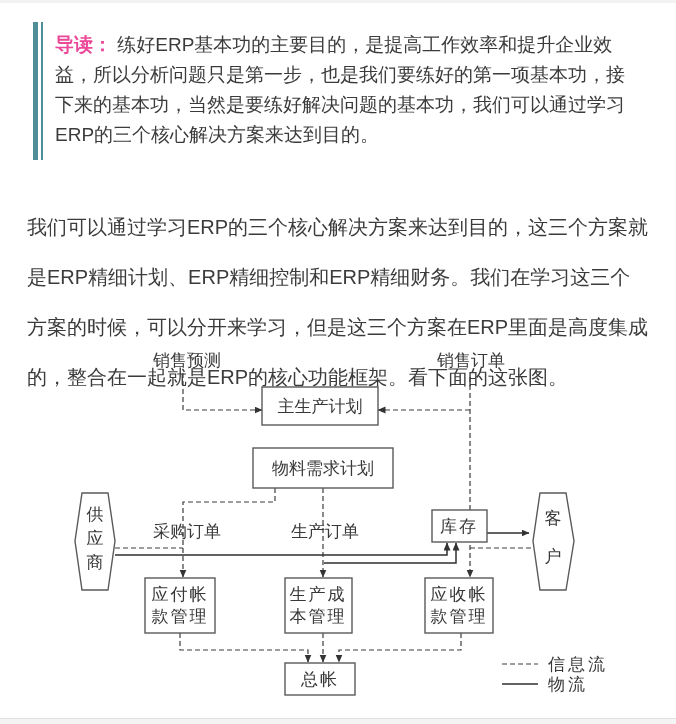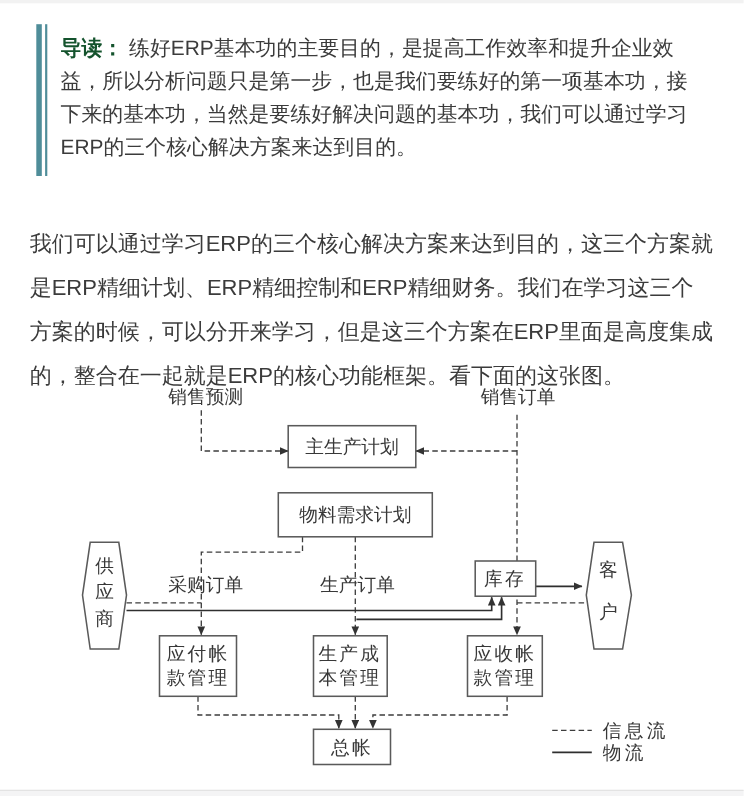--- a/index.html
+++ b/index.html
@@ -13,25 +13,25 @@
   
   .lead-quote{
     position:absolute;top:22px;left:33px;width:613px;
     border-left:5px solid #4f8d99;
   }
   .lead-inner{
     margin-left:3px;border-left:2px solid #4f8d99;
     padding:8px 16px 10px 12px;
     font-size:19px;line-height:30px;color:#3b3b3b;
   }
-  .lead-label{font-weight:bold;color:#14532d;}
+  .lead-label{font-weight:bold;color:#ec4899;}
   
   .body-para{
     position:absolute;top:182px;left:27px;width:623px;
-    font-size:20px;line-height:40px;color:#3b3b3b;
+    font-size:20px;line-height:50px;color:#3b3b3b;
   }
   
   .diagram{position:absolute;left:0;top:335px;}
   .diagram text{
     font-family:"Liberation Sans","DejaVu Sans",sans-serif;
     font-size:17px;fill:#383838;font-weight:500;
   }
   .dash{stroke:#3d3d3d;stroke-width:1.2;fill:none;stroke-dasharray:5 3;}
   .solid{stroke:#2f2f2f;stroke-width:1.5;fill:none;}
   .node{fill:#ffffff;stroke:#5a5a5a;stroke-width:1.4;}

